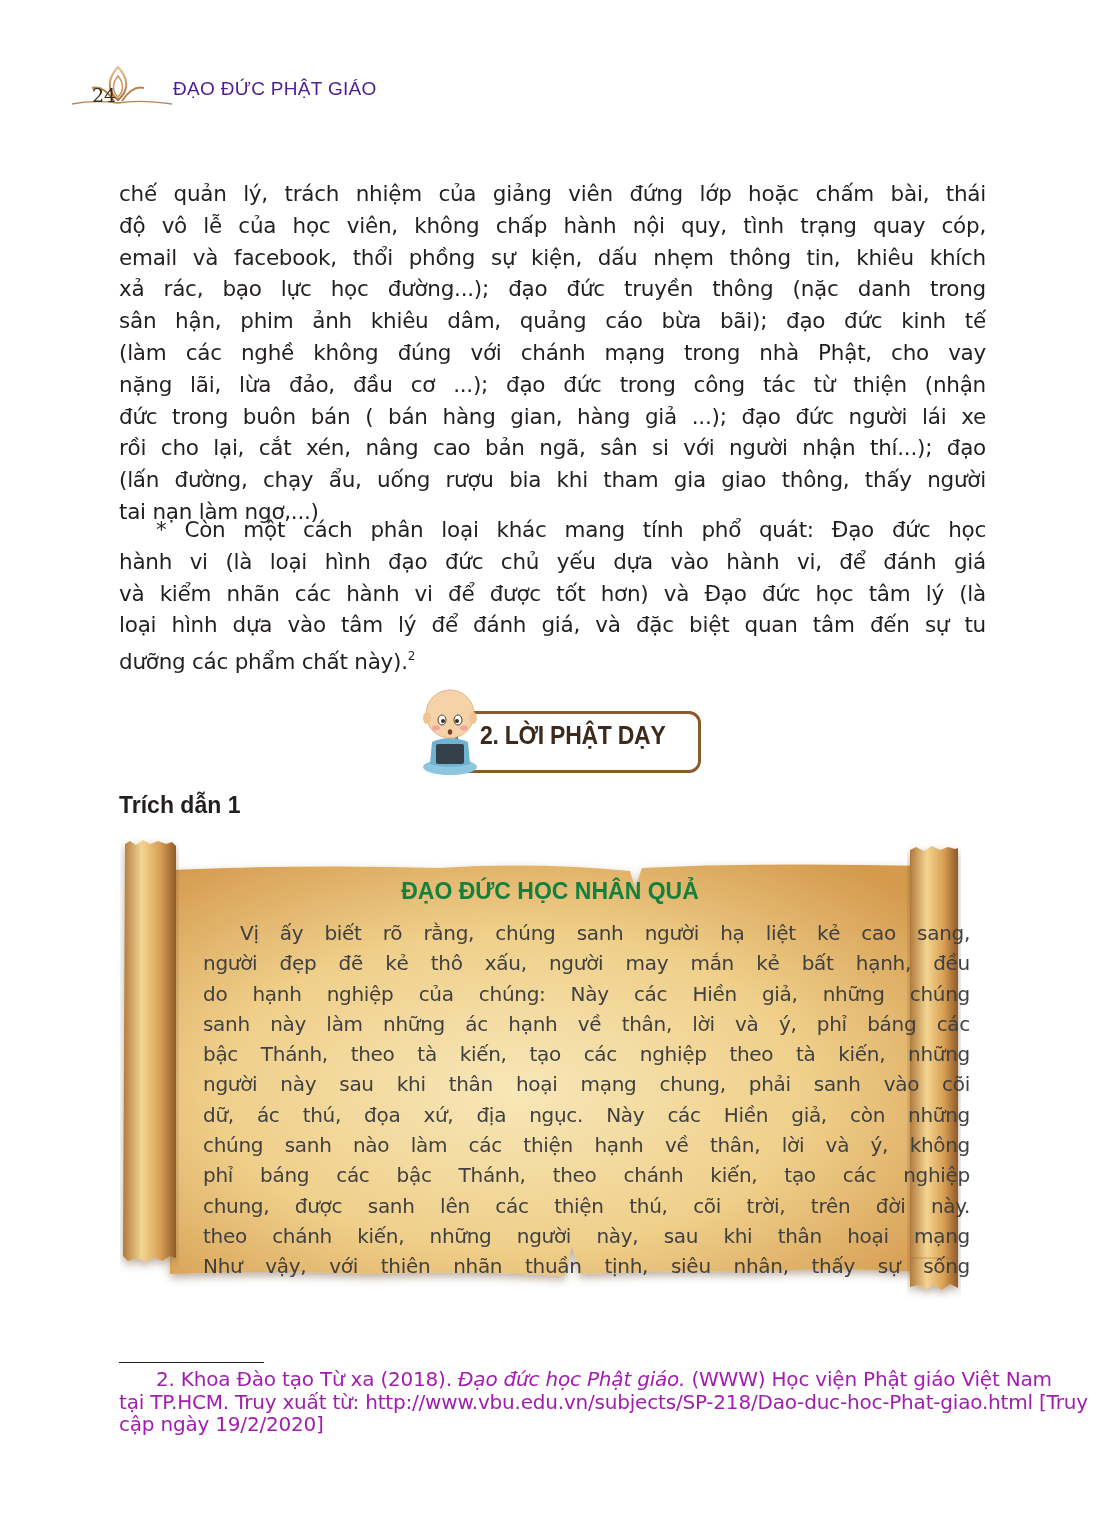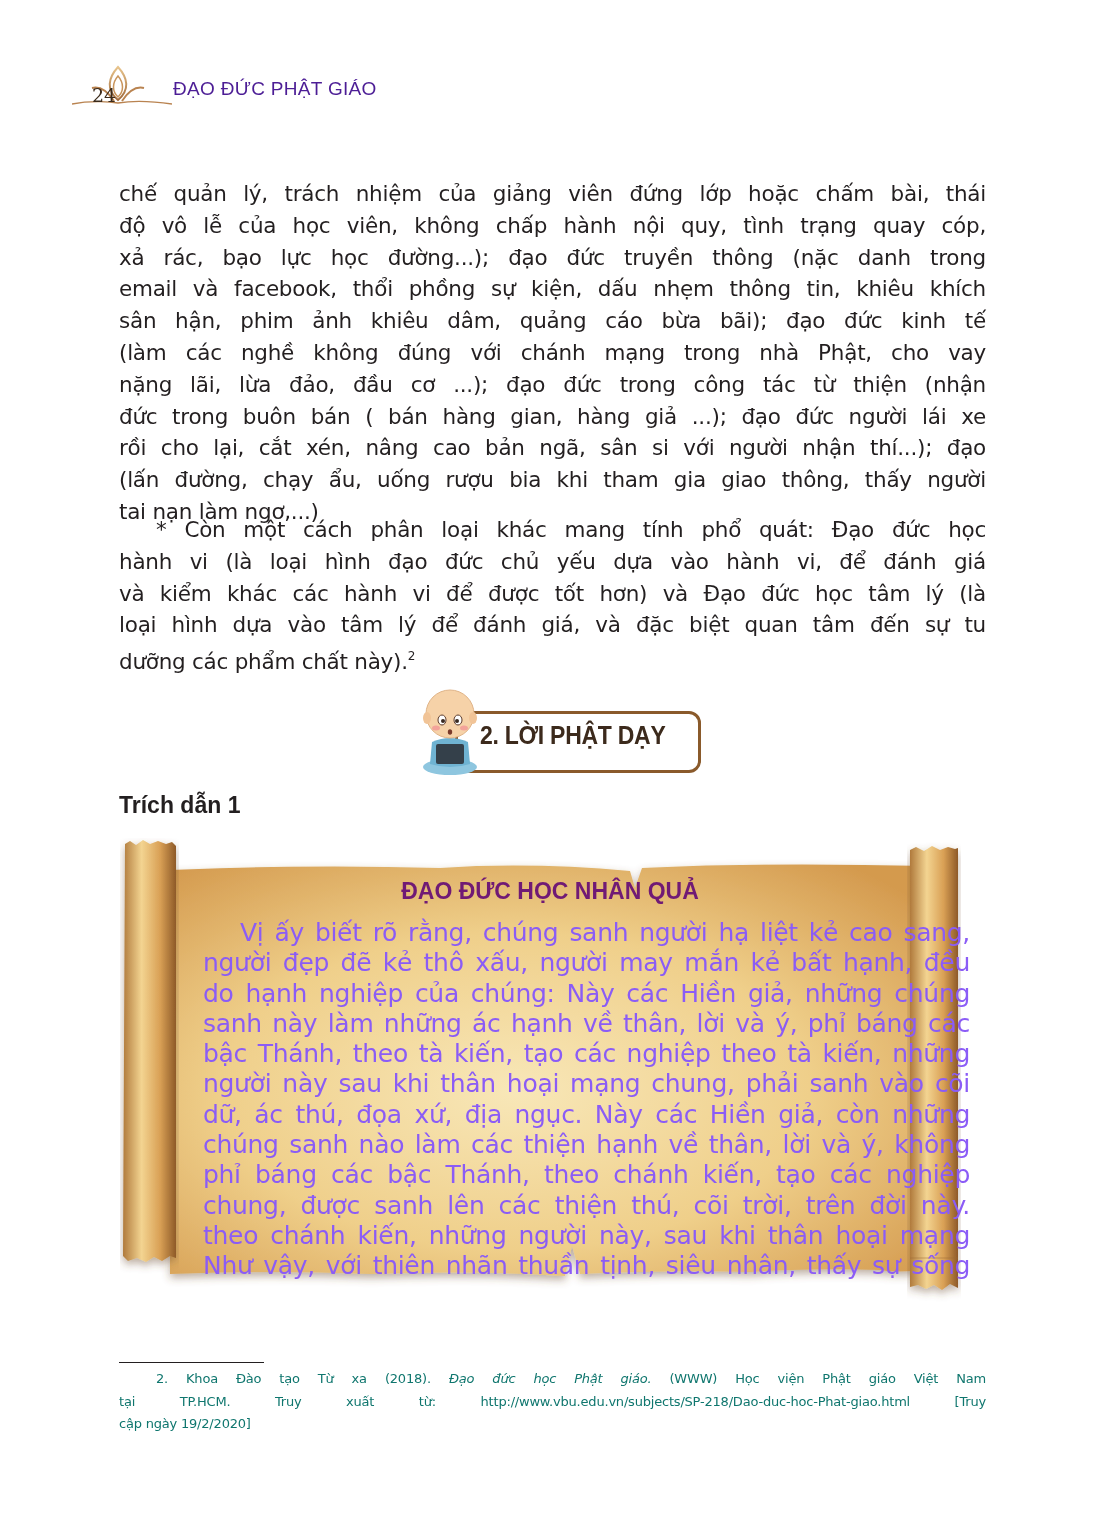--- a/index.html
+++ b/index.html
@@ -50,34 +50,34 @@
     .quote-label {
       position: absolute; left: 119px; top: 792px;
       font-family: "Liberation Sans", sans-serif; font-weight: bold; font-size: 23px; color: #231f20;
     }
 
     
     .scroll { position: absolute; left: 110px; top: 838px; width: 880px; height: 490px; }
     .scroll svg { position: absolute; left: 0; top: 0; }
     .scroll-title {
       position: absolute; left: 0; width: 100%; top: 40px; text-align: center;
-      font-family: "Liberation Sans", sans-serif; font-weight: bold; font-size: 23px; color: #701a75;
+      font-family: "Liberation Sans", sans-serif; font-weight: bold; font-size: 23px; color: #15803d;
     }
     .scroll-text {
       position: absolute; left: 93px; top: 80px; width: 767px;
-      font-family: "DejaVu Sans", "Liberation Sans", sans-serif; font-size: 25px; line-height: 30.3px; letter-spacing: -0.3px; color: #8b5cf6;
+      font-family: "DejaVu Sans", "Liberation Sans", sans-serif; font-size: 20px; line-height: 30.3px; letter-spacing: -0.3px; color: #404040;
     }
     .scroll-text .ln { display: block; white-space: nowrap; text-align: justify; text-align-last: justify; }
     .scroll-text .ln.first { padding-left: 37px; }
 
     
     .fn-rule { position: absolute; left: 119px; top: 1362px; width: 145px; height: 1px; background: #231f20; }
     .footnote {
       position: absolute; left: 119px; top: 1368px; width: 867px;
-      font-family: "DejaVu Sans", "Liberation Sans", sans-serif; font-size: 13px; line-height: 22.5px; color: #0f766e; letter-spacing: -0.2px;
+      font-family: "DejaVu Sans", "Liberation Sans", sans-serif; font-size: 20px; line-height: 22.5px; color: #a21caf; letter-spacing: -0.2px;
     }
     .footnote .ln { display: block; white-space: nowrap; text-align: justify; text-align-last: justify; }
     .footnote .ln.first { padding-left: 37px; }
     .footnote .ln.last { text-align-last: left; }
     .footnote em { font-style: italic; }
   </style>
 </head>
 <body>
 
 <div class="header">
@@ -94,35 +94,35 @@
     <path d="M72 24 C64 22 56 28 50 37" fill="none" stroke="#b98350" stroke-width="2"></path>
     <path d="M0 40 C20 36 40 38 46 39 C52 38 72 36 100 40" fill="none" stroke="#b98350" stroke-width="1.4"></path>
   </svg>
   <span class="page-num">24</span>
   <span class="running-title">ĐẠO ĐỨC PHẬT GIÁO</span>
 </div>
 
 <div class="body-text p1">
   <span class="ln">chế quản lý, trách nhiệm của giảng viên đứng lớp hoặc chấm bài, thái</span>
   <span class="ln">độ vô lễ của học viên, không chấp hành nội quy, tình trạng quay cóp,</span>
+  <span class="ln">email và facebook, thổi phồng sự kiện, dấu nhẹm thông tin, khiêu khích</span>
   <span class="ln">xả rác, bạo lực học đường...); đạo đức truyền thông (nặc danh trong</span>
-  <span class="ln">email và facebook, thổi phồng sự kiện, dấu nhẹm thông tin, khiêu khích</span>
   <span class="ln">sân hận, phim ảnh khiêu dâm, quảng cáo bừa bãi); đạo đức kinh tế</span>
   <span class="ln">(làm các nghề không đúng với chánh mạng trong nhà Phật, cho vay</span>
   <span class="ln">nặng lãi, lừa đảo, đầu cơ ...); đạo đức trong công tác từ thiện (nhận</span>
   <span class="ln">đức trong buôn bán ( bán hàng gian, hàng giả ...); đạo đức người lái xe</span>
   <span class="ln">rồi cho lại, cắt xén, nâng cao bản ngã, sân si với người nhận thí...); đạo</span>
   <span class="ln">(lấn đường, chạy ẩu, uống rượu bia khi tham gia giao thông, thấy người</span>
   <span class="ln last">tai nạn làm ngơ,...)</span>
 </div>
 
 <div class="body-text p2">
   <span class="ln indent">* Còn một cách phân loại khác mang tính phổ quát: Đạo đức học</span>
   <span class="ln">hành vi (là loại hình đạo đức chủ yếu dựa vào hành vi, để đánh giá</span>
-  <span class="ln">và kiểm khác các hành vi để được tốt hơn) và Đạo đức học tâm lý (là</span>
+  <span class="ln">và kiểm nhãn các hành vi để được tốt hơn) và Đạo đức học tâm lý (là</span>
   <span class="ln">loại hình dựa vào tâm lý để đánh giá, và đặc biệt quan tâm đến sự tu</span>
   <span class="ln last"><span>dưỡng các phẩm chất này).</span><sup class="fn">2</sup></span>
 </div>
 
 <div class="badge">
   <div class="badge-box"></div>
   <span class="badge-label">2. LỜI PHẬT DẠY</span>
   <svg class="monk" viewBox="0 0 70 92" width="70" height="92">
     <ellipse cx="36" cy="83" rx="27" ry="8" fill="#8ec6df"></ellipse>
     <path d="M18 58 Q36 50 54 58 L56 80 Q36 86 16 80 Z" fill="#6fb3d2"></path>

